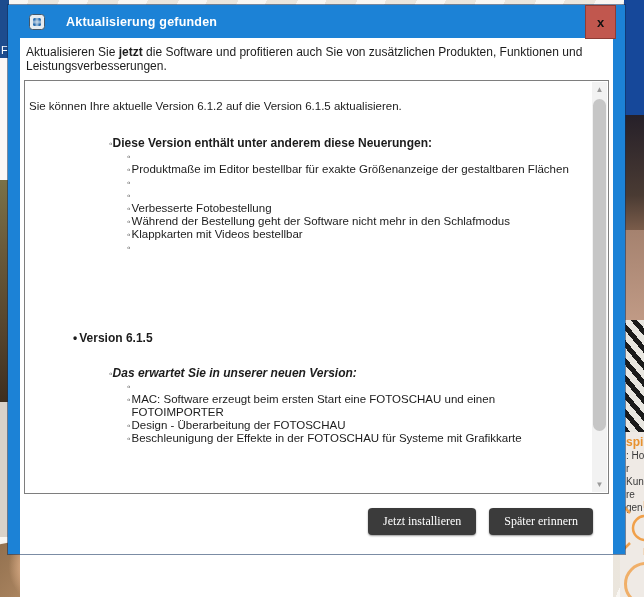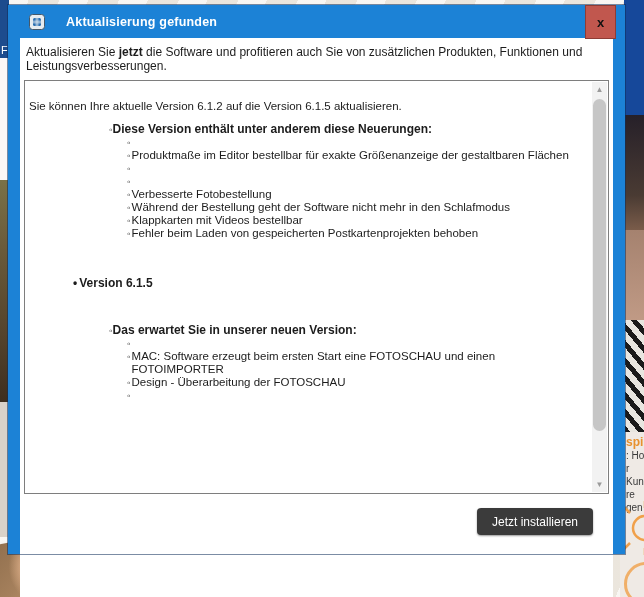--- a/index.html
+++ b/index.html
@@ -72,38 +72,38 @@
   .dlg-body { background:#ffffff; height:568px; padding:4px; }
 
   .intro { font-size:12px; line-height:14px; color:#1c1c1c; padding:3px 2px 0 2px; margin-bottom:7px; }
   .intro b { font-weight:bold; }
 
   .notes-box { position:relative; border:1px solid #7e7e7e; height:414px; background:#fff; overflow:hidden;
     font-size:11.5px; line-height:13px; color:#1c1c1c; padding:19px 22px 0 4px; }
   .cur-line { margin-bottom:0; }
   .ver-head { font-weight:bold; font-size:12px; padding-left:44px; }
   .ver-head .blt { margin-right:2px; }
-  .v613 { margin-top:13px; } .v615 { margin-top:37px; }
+  .v613 { margin-top:13px; } .v615 { margin-top:78px; }
   .grp-head { font-weight:bold; font-size:12px; padding-left:80px; }
-  .g613 { margin-top:10px; } .g615 { margin-top:34px; }
+  .g613 { margin-top:24px; } .g615 { margin-top:22px;font-style:italic; }
   .note-item { display:flex; padding-left:98px; }
   .note-item .blt { flex:0 0 auto; margin-right:1px; }
   .blt2 { font-size:10px; }
 
   
   .sb { position:absolute; top:1px; right:1px; bottom:1px; width:15px; background:#f2f2f2; }
   .sb-btn { position:absolute; left:0; width:15px; height:15px; display:flex; align-items:center;
     justify-content:center; color:#9a9a9a; font-size:8px; cursor:pointer; }
   .sb-up { top:0; } .sb-down { bottom:0; }
   .sb-thumb { position:absolute; left:1px; top:17px; width:13px; height:332px; background:#c6c6c6;
     border-radius:7px; cursor:pointer; }
 
   .btn-row { display:flex; justify-content:flex-end; gap:13px; margin-top:14px; padding-right:16px; }
   .dk-btn { background:#3b3b3b; color:#ffffff; border:none; border-radius:4px; height:27px;
-    padding:0 15px; font-size:12px; font-family:Liberation Sans, sans-serif; cursor:pointer; box-shadow:0 1px 2px rgba(0,0,0,.4); }
+    padding:0 15px; font-size:12px; font-family:Liberation Serif, serif; cursor:pointer; box-shadow:0 1px 2px rgba(0,0,0,.4); }
 
   .win-letter { font-size:11px; line-height:11px; }
 </style>
 </head>
 <body>
 
 <div class="bg-texture"></div>
 
 <div class="bg-topleft">
   <span class="win-letter">F</span>
@@ -195,44 +195,45 @@
       <div class="note-item">
           <span class="blt blt2">◦</span>
           <span>Während der Bestellung geht der Software nicht mehr in den Schlafmodus</span>
         </div>
       <div class="note-item">
           <span class="blt blt2">◦</span>
           <span>Klappkarten mit Videos bestellbar</span>
         </div>
       <div class="note-item">
           <span class="blt blt2">◦</span>
-          <span>Fehler beim Laden von gespeicherten Postkartenprojekten behoben</span>
         </div>
 
       <p class="ver-head v615"><span class="blt">•</span><span>Version 6.1.5</span></p>
       <p class="grp-head g615"><span class="blt blt2">◦</span><span>Das erwartet Sie in unserer neuen Version:</span></p>
       <div class="note-item">
           <span class="blt blt2">◦</span>
         </div>
       <div class="note-item">
           <span class="blt blt2">◦</span>
           <span>MAC: Software erzeugt beim ersten Start eine FOTOSCHAU und einen FOTOIMPORTER</span>
         </div>
       <div class="note-item">
           <span class="blt blt2">◦</span>
           <span>Design - Überarbeitung der FOTOSCHAU</span>
         </div>
       <div class="note-item">
           <span class="blt blt2">◦</span>
+          <span>Beschleunigung der Effekte in der FOTOSCHAU für Systeme mit Grafikkarte</span>
         </div>
 
       <div class="sb">
         <div class="sb-btn sb-up">▲</div>
         <div class="sb-thumb"></div>
         <div class="sb-btn sb-down">▼</div>
       </div>
     </div>
 
     <div class="btn-row">
       <button class="dk-btn">Jetzt installieren</button>
+      <button class="dk-btn">Später erinnern</button>
     </div>
   </div>
 </div>
 
 </body></html>

